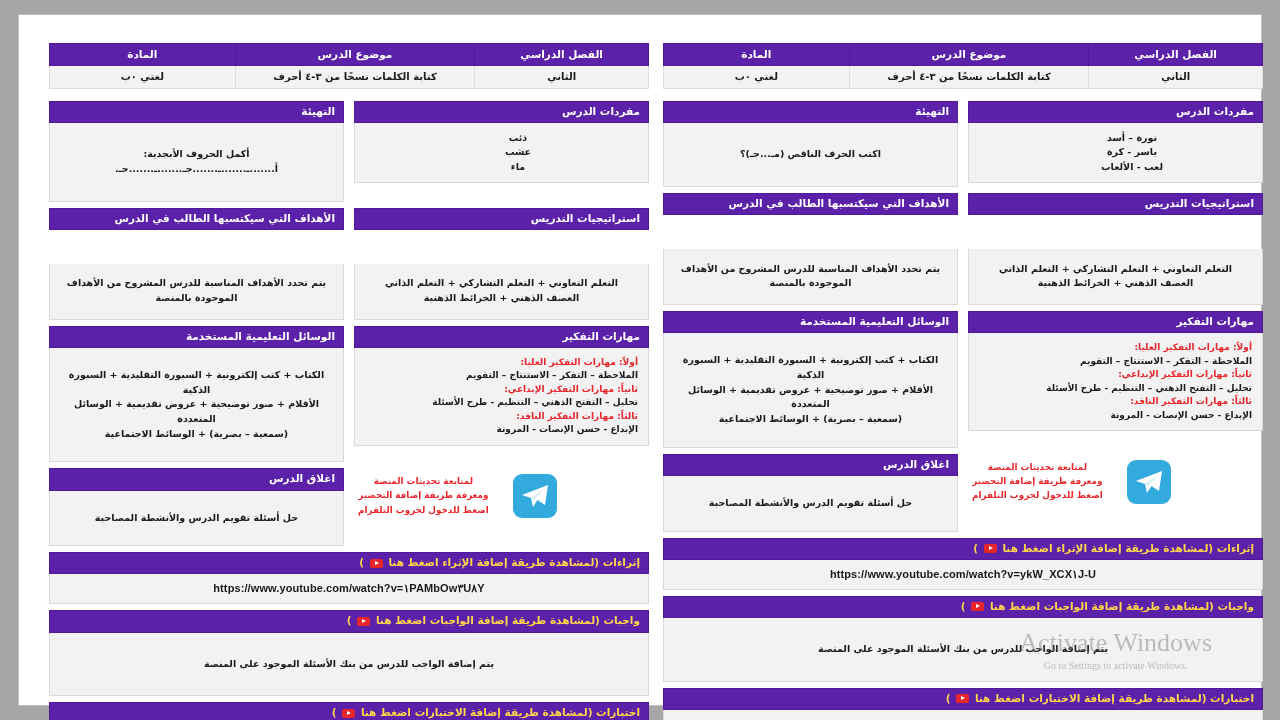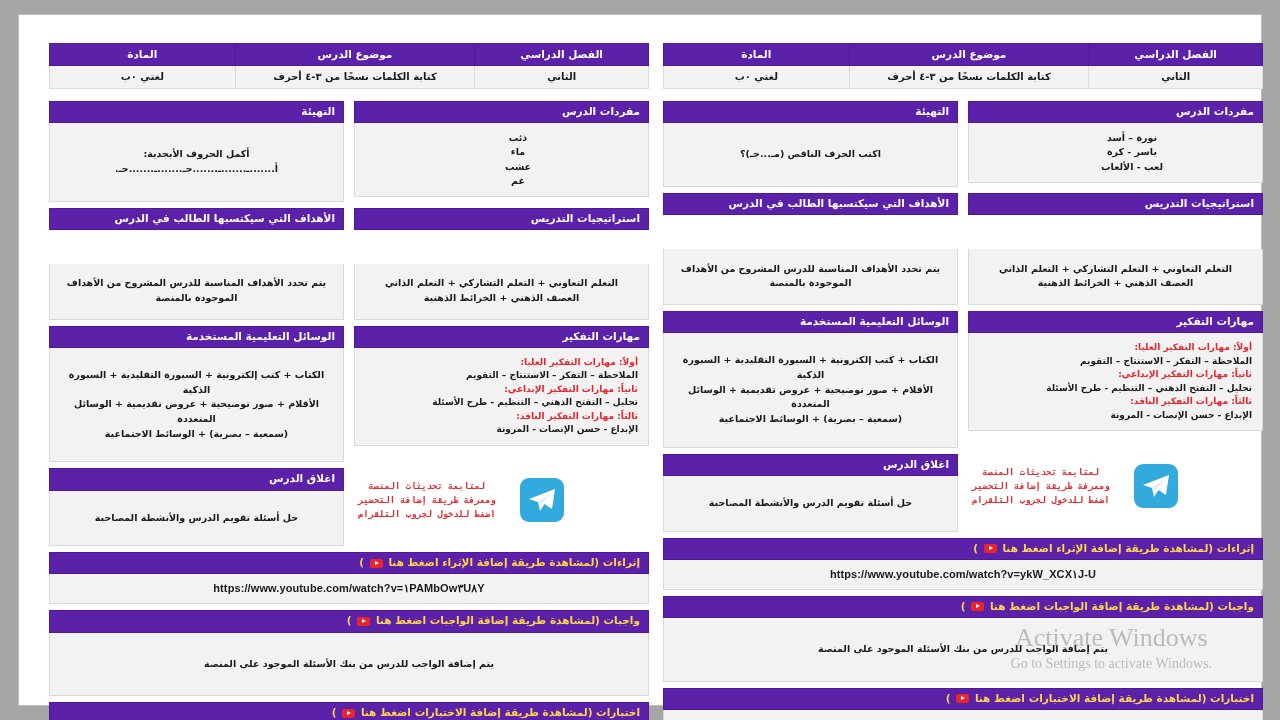--- a/index.html
+++ b/index.html
@@ -120,26 +120,25 @@
 
   
   .think { text-align: right; line-height: 1.5; font-size: 9px; }
   .think .lbl { color: #e8252a; font-weight: bold; display:block; }
   .think .val { color: #1a1a1a; font-weight: bold; display:block; }
 
   
   .promo {
     display: flex;
     flex-direction: row-reverse;
-    align-items: flex-end;
+    align-items: flex-start;
     justify-content: flex-start;
     gap: 24px;
     padding: 6px 4px 2px 4px;
     min-height: 56px;
-    font-family: Liberation Mono, monospace;
   }
   .promo-text {
     color: #e8252a;
     font-size: 8.8px;
     font-weight: bold;
     line-height: 1.6;
     text-align: center;
   }
   .tg-icon {
     width: 44px; height: 44px;
@@ -174,21 +173,21 @@
     right: 68px; bottom: 48px;
     color: rgba(120,120,120,.45);
     font-size: 26px;
     font-family: Liberation Serif, serif;
     direction: ltr;
     text-align: center;
     line-height: 1.25;
     pointer-events: none;
     white-space: nowrap;
   }
-  .watermark .w2 { font-size: 14px; }
+  .watermark .w2 { font-size: 10px; }
   .spacer-sm { height: 2px; }
 </style>
 </head>
 <body>
 
 <div id="stage">
   <div class="page-frame">
     <div class="panels">
 
       <div class="panel">
@@ -212,23 +211,22 @@
 
         <div class="row2">
           <div class="block">
             <div class="bhead">التهيئة</div>
             <div class="bbody pad-xl">أكمل الحروف الأبجدية: أ.......ـ.......ـ.......جـ.......ـ.......حـ.</div>
           </div>
           <div class="block">
             <div class="bhead">مفردات الدرس</div>
             <div class="bbody voc">
               <div>ذئب</div>
+              <div>عشب</div>
               <div>ماء</div>
-              <div>عشب</div>
-              <div>غم</div>
             </div>
           </div>
         </div>
 
         <div class="row2">
           <div class="block">
             <div class="bhead">الأهداف التي سيكتسبها الطالب في الدرس</div>
             <div class="bbody tall">يتم تحدد الأهداف المناسبة للدرس المشروح من الأهداف الموجودة بالمنصة</div>
           </div>
           <div class="block">

